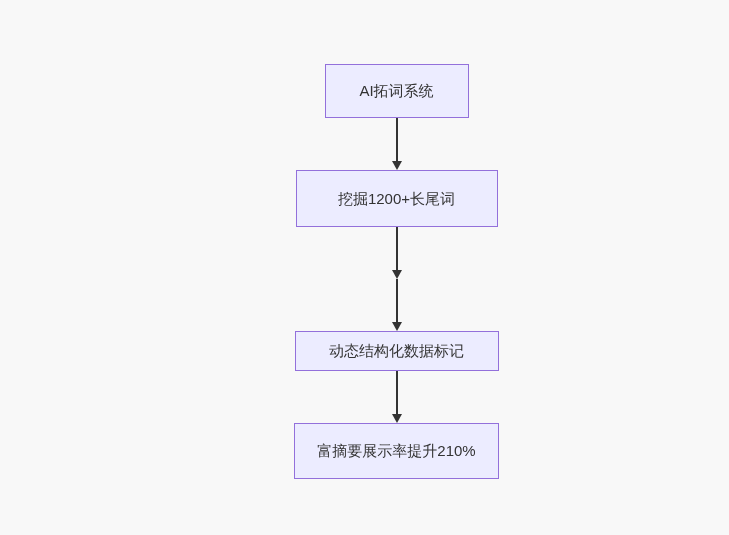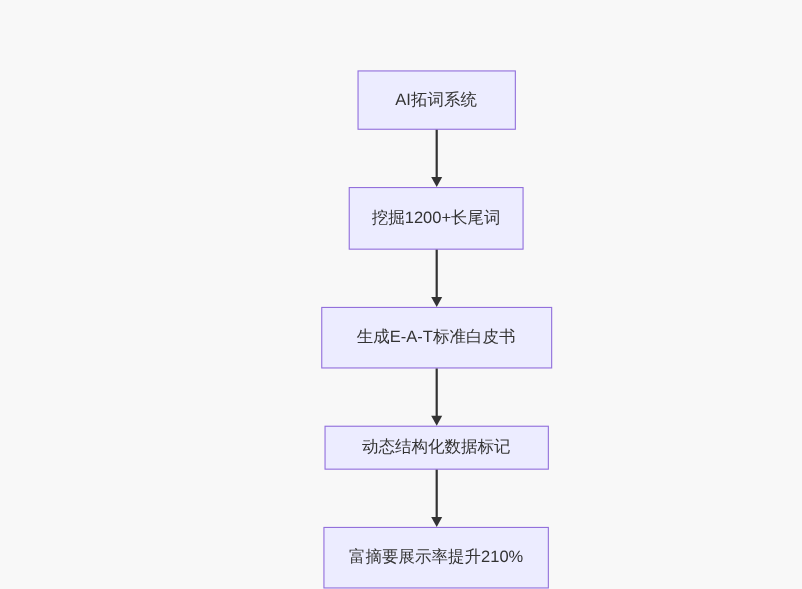--- a/index.html
+++ b/index.html
@@ -34,21 +34,21 @@
     justify-content: center;
     background: var(--node-fill);
     border: 1px solid var(--node-border);
     color: var(--text-color);
     font-size: 15px;
     line-height: 1.2;
     text-align: center;
     white-space: nowrap;
   }
   .n1 { width: 144px; height: 54px; }
-  .n2 { width: 159px; height: 57px; }
+  .n2 { width: 202px; height: 57px; }
   .n3 { width: 210px; height: 56px; }
   .n4 { width: 204px; height: 40px; }
   .n5 { width: 205px; height: 56px; }
   .flow-arrow {
     position: relative;
     width: 12px;
     height: 52px;
   }
   .flow-arrow::before {
     content: "";
@@ -84,23 +84,20 @@
     </div>
 
     <div class="flow-arrow"></div>
 
     <div class="flow-node n2">
       <span>挖掘1200+长尾词</span>
     </div>
 
     <div class="flow-arrow"></div>
 
-    <div class="flow-node n3">
-      <span>生成E-A-T标准白皮书</span>
-    </div>
 
     <div class="flow-arrow"></div>
 
     <div class="flow-node n4">
       <span>动态结构化数据标记</span>
     </div>
 
     <div class="flow-arrow"></div>
 
     <div class="flow-node n5">

